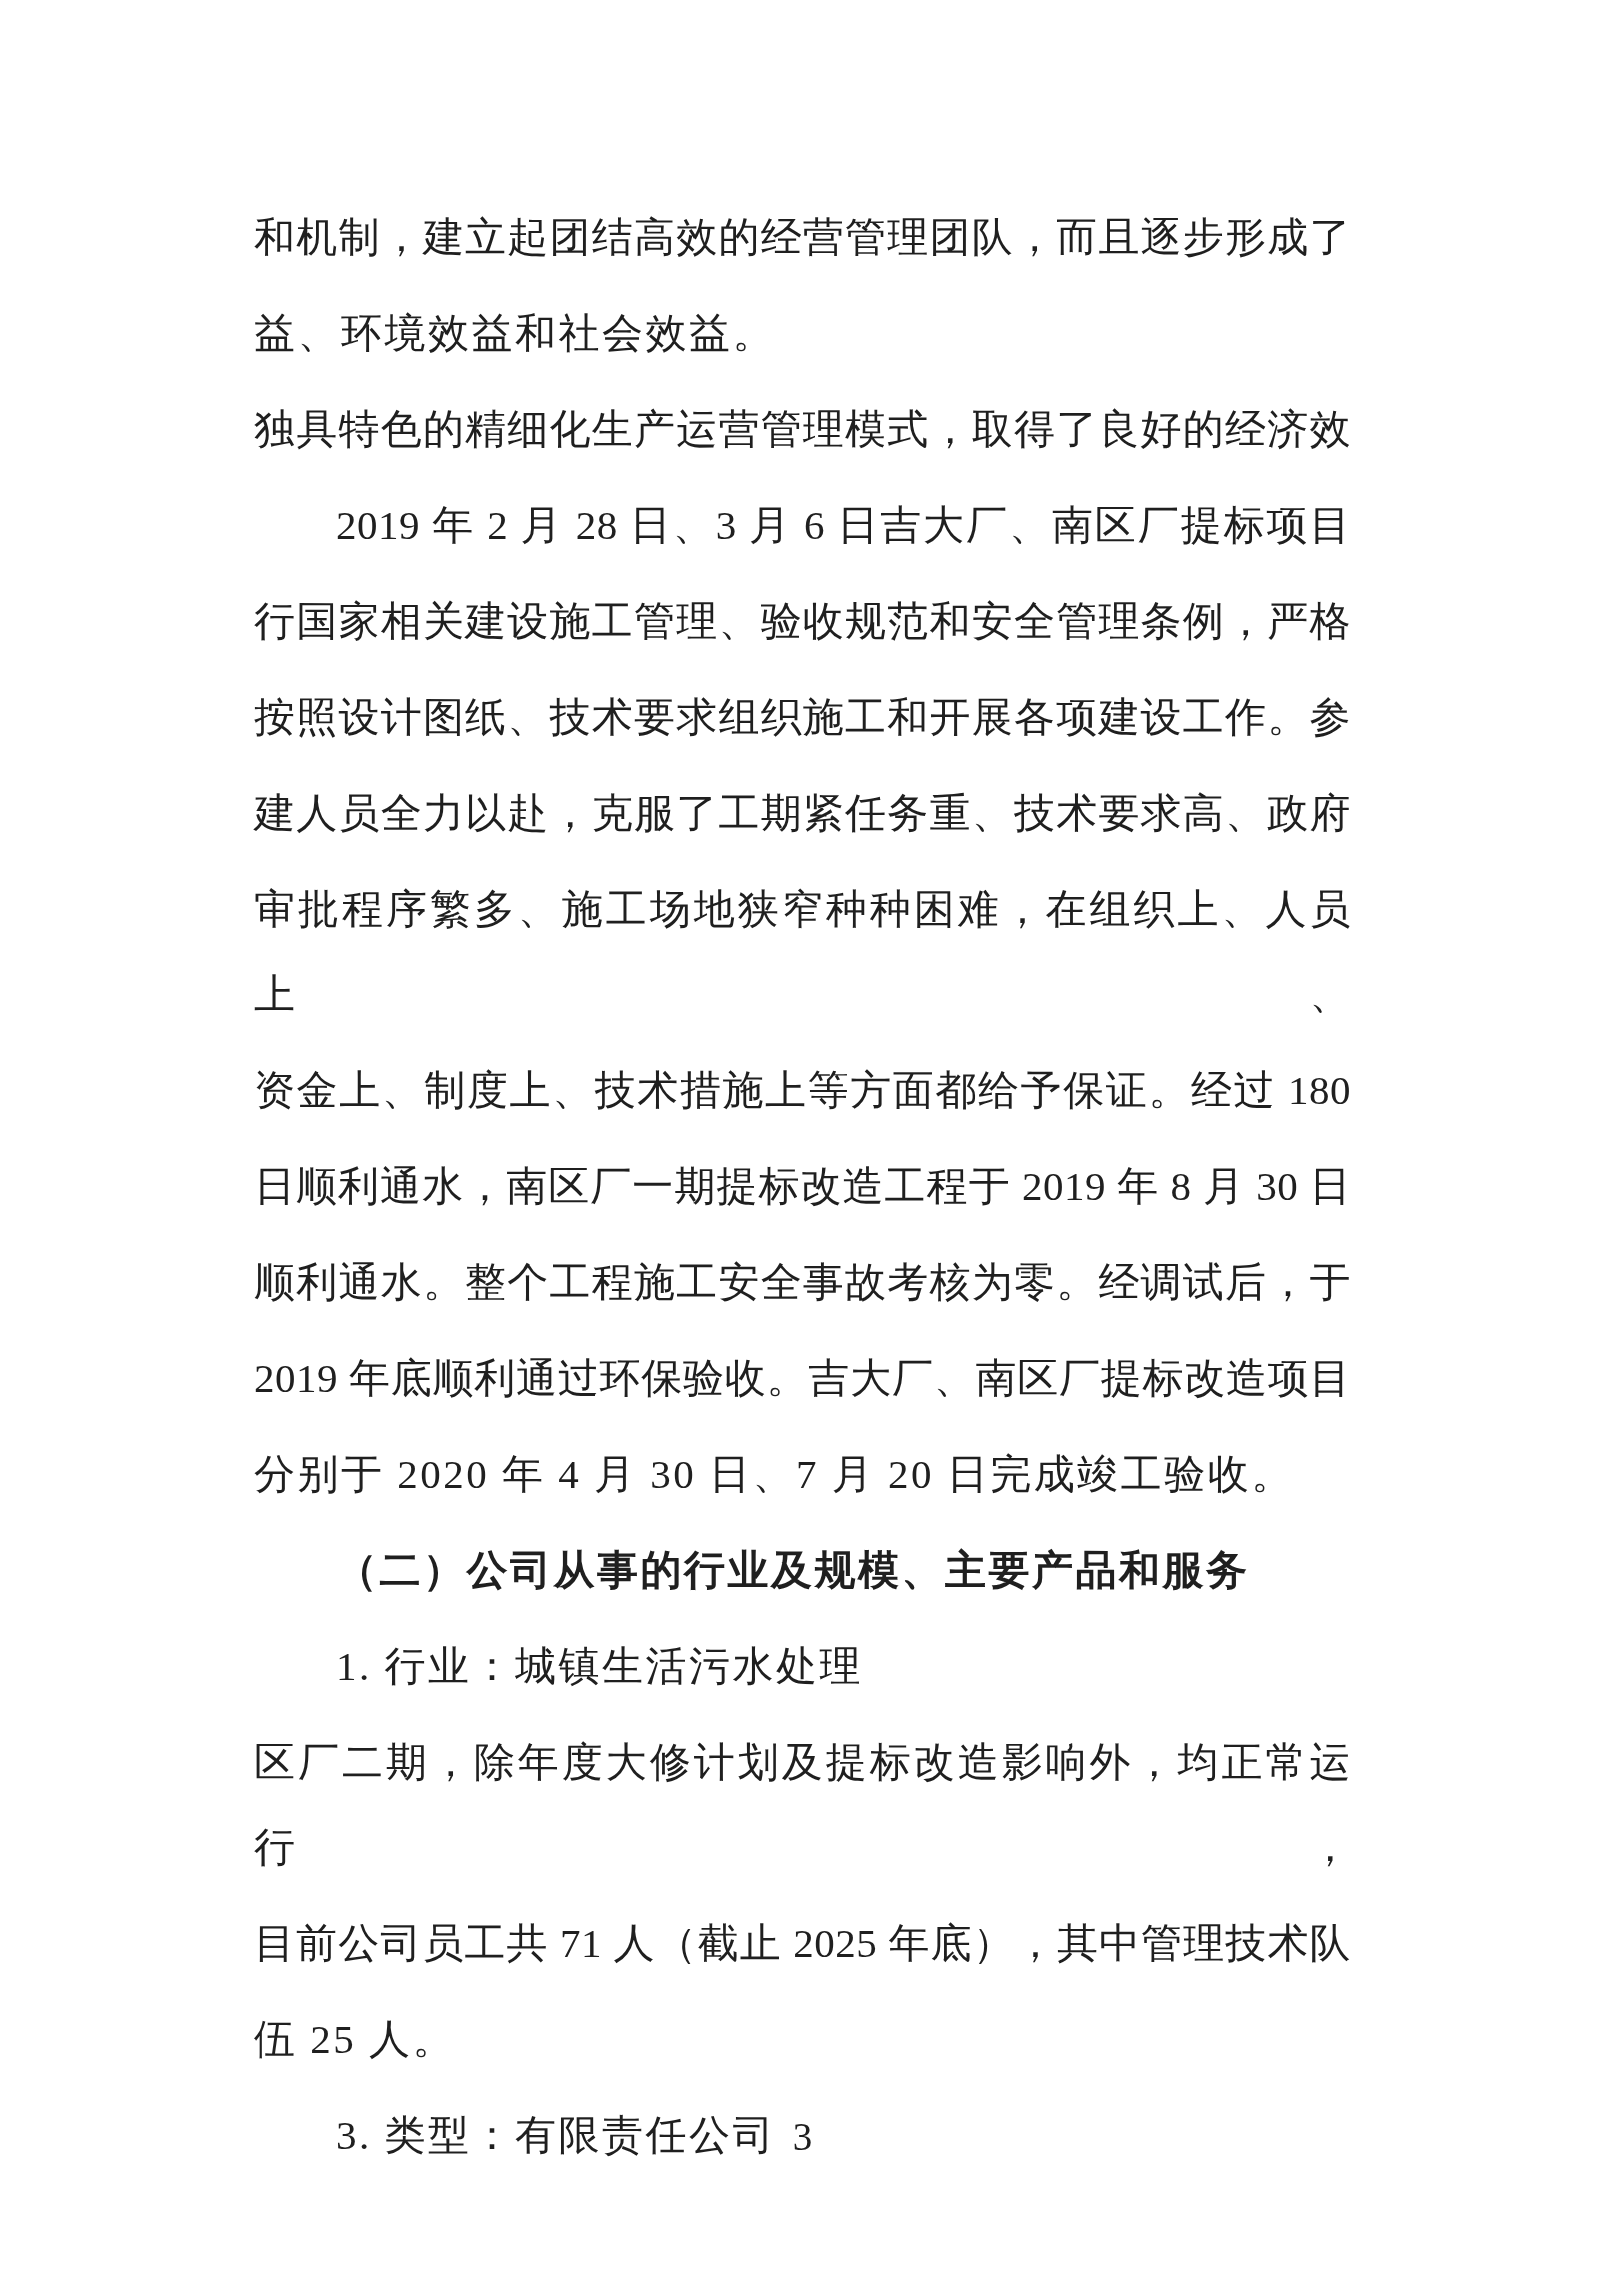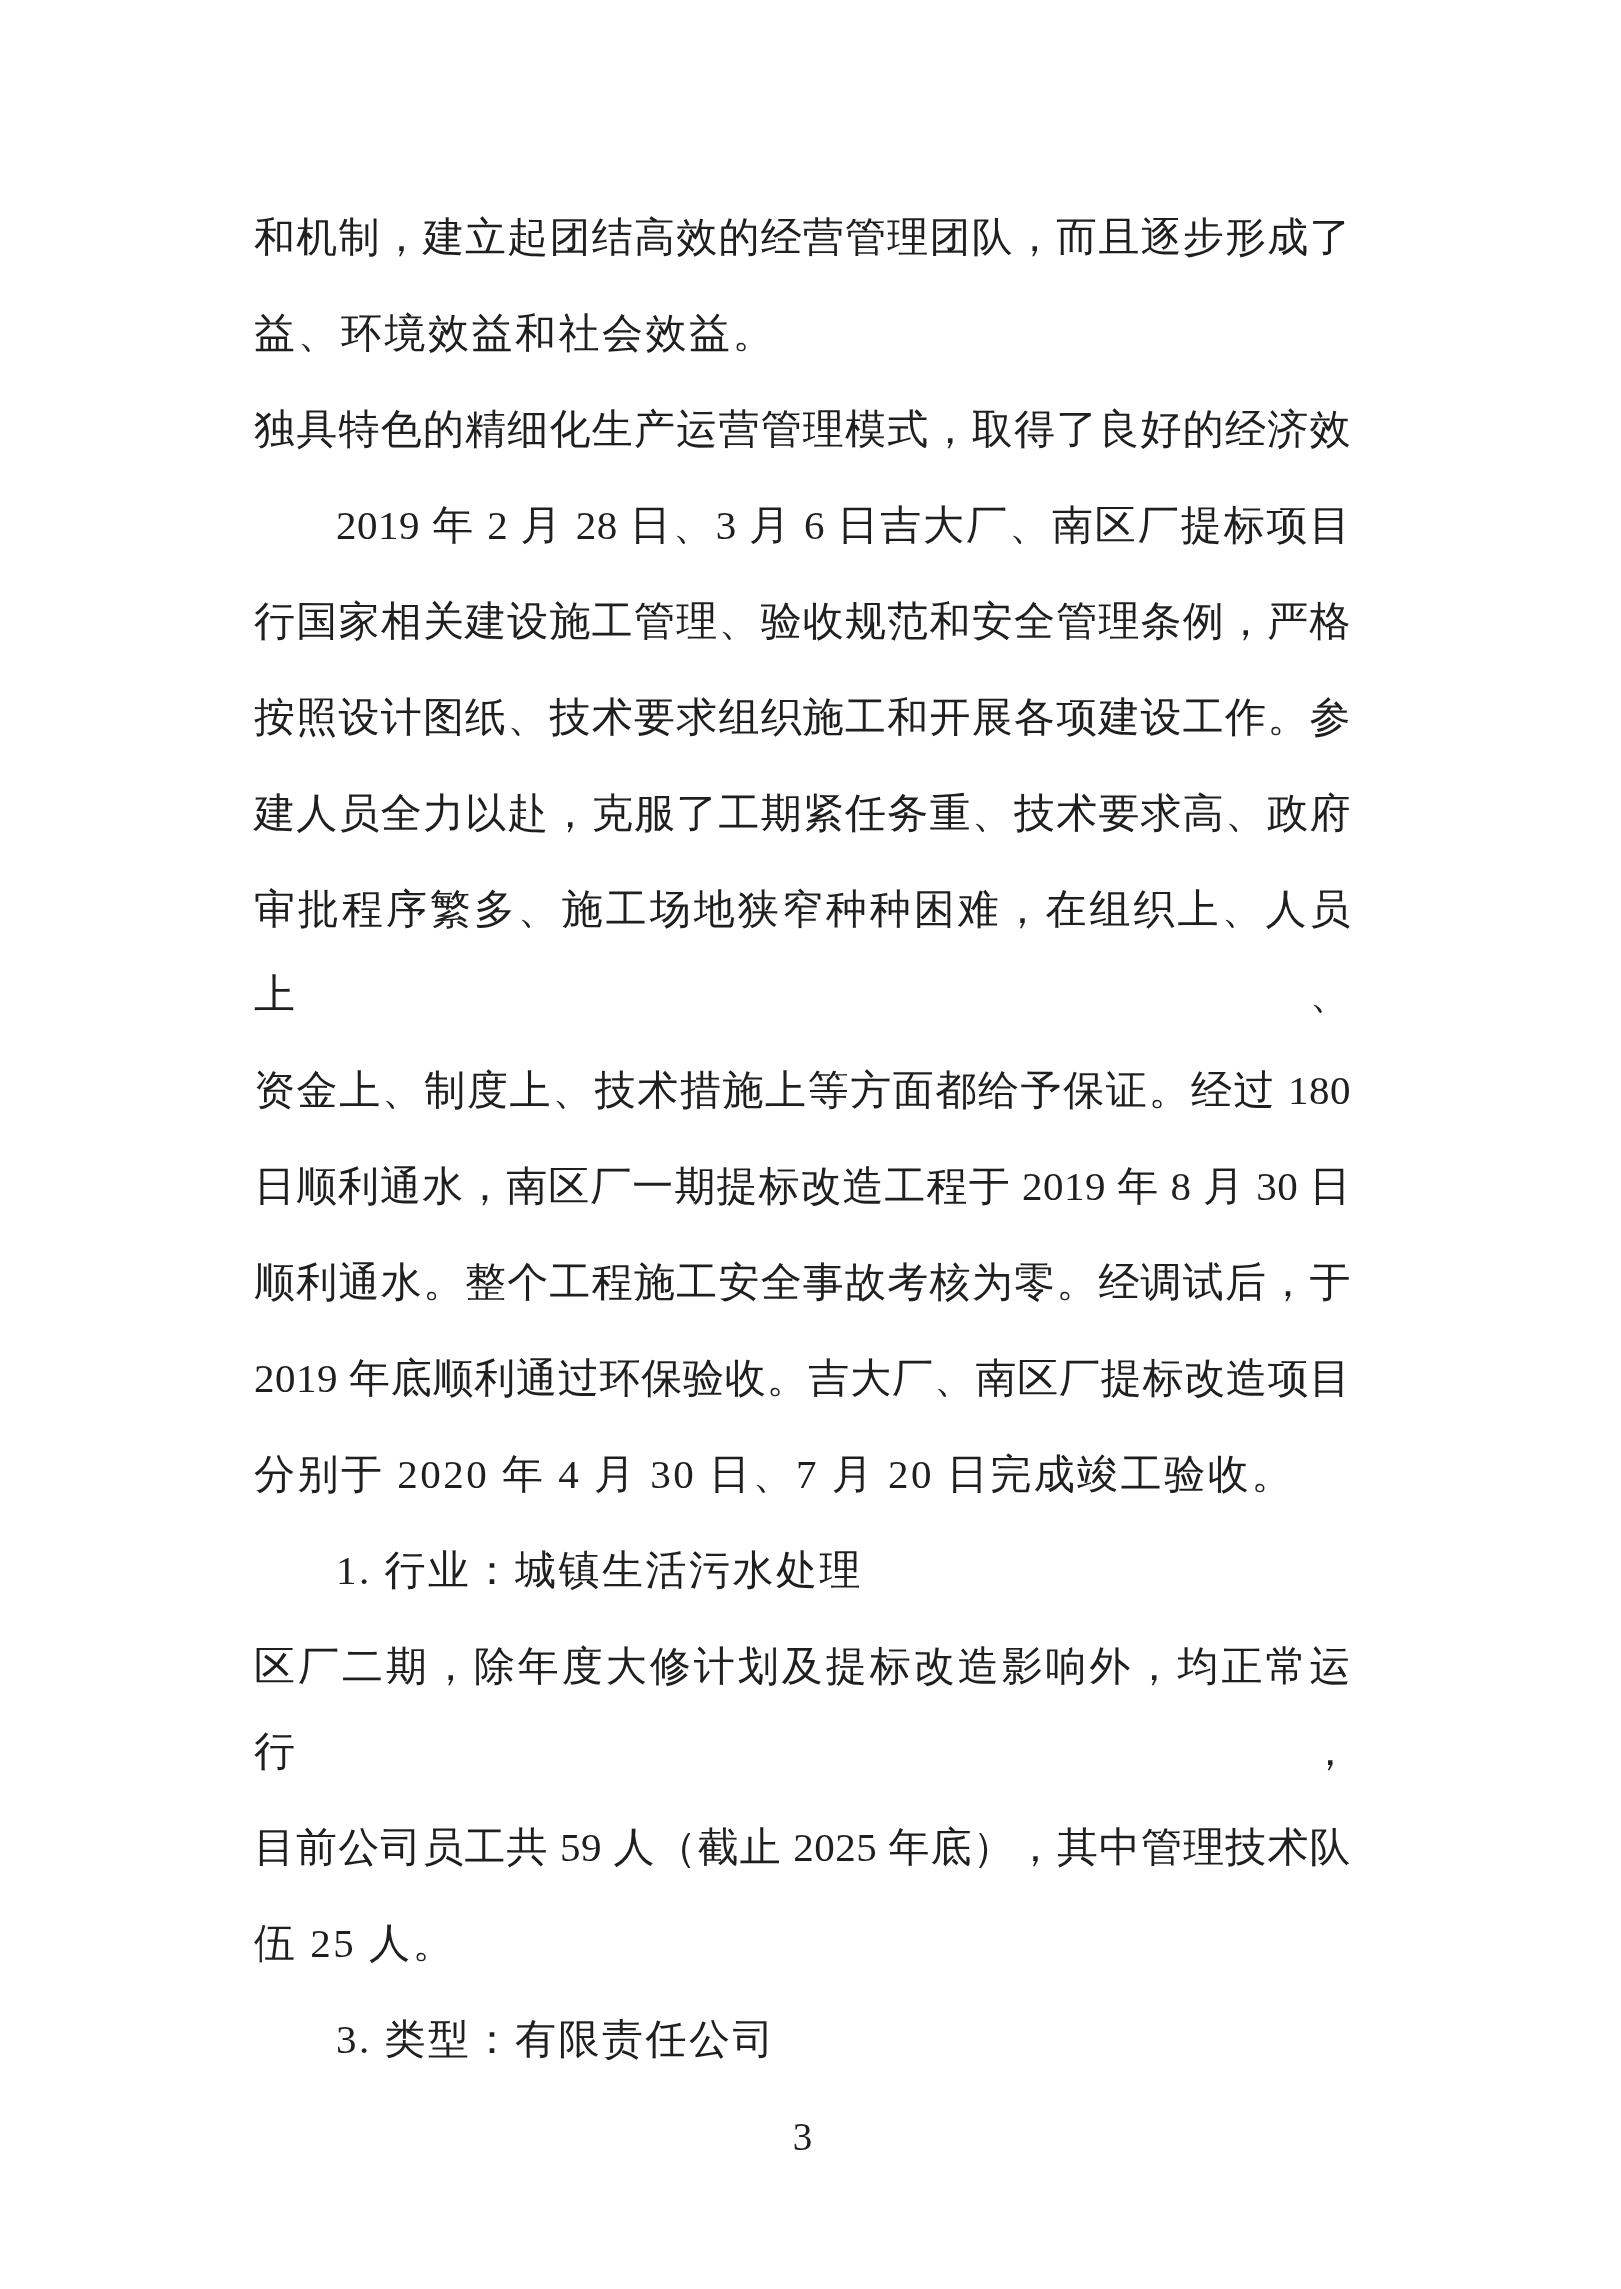--- a/index.html
+++ b/index.html
@@ -66,21 +66,22 @@
     <p class="ln fill indent">2019 年 2 月 28 日、3 月 6 日吉大厂、南区厂提标项目</p>
     <p class="ln fill">行国家相关建设施工管理、验收规范和安全管理条例，严格</p>
     <p class="ln fill">按照设计图纸、技术要求组织施工和开展各项建设工作。参</p>
     <p class="ln fill">建人员全力以赴，克服了工期紧任务重、技术要求高、政府</p>
     <p class="ln fill">审批程序繁多、施工场地狭窄种种困难，在组织上、人员上、</p>
     <p class="ln fill">资金上、制度上、技术措施上等方面都给予保证。经过 180</p>
     <p class="ln fill">日顺利通水，南区厂一期提标改造工程于 2019 年 8 月 30 日</p>
     <p class="ln fill">顺利通水。整个工程施工安全事故考核为零。经调试后，于</p>
     <p class="ln fill">2019 年底顺利通过环保验收。吉大厂、南区厂提标改造项目</p>
     <p class="ln loose">分别于 2020 年 4 月 30 日、7 月 20 日完成竣工验收。</p>
+    <p class="ln heading indent">（二）公司从事的行业及规模、主要产品和服务</p>
     <p class="ln loose indent">1. 行业：城镇生活污水处理</p>
     <p class="ln fill">区厂二期，除年度大修计划及提标改造影响外，均正常运行，</p>
-    <p class="ln fill">目前公司员工共 59 人（截止 2025 年底），其中管理技术队</p>
+    <p class="ln fill">目前公司员工共 71 人（截止 2025 年底），其中管理技术队</p>
     <p class="ln loose">伍 25 人。</p>
     <p class="ln loose indent">3. 类型：有限责任公司</p>
   </div>
   <div class="page-number">3</div>
 </div>
 
 
 </body></html>

